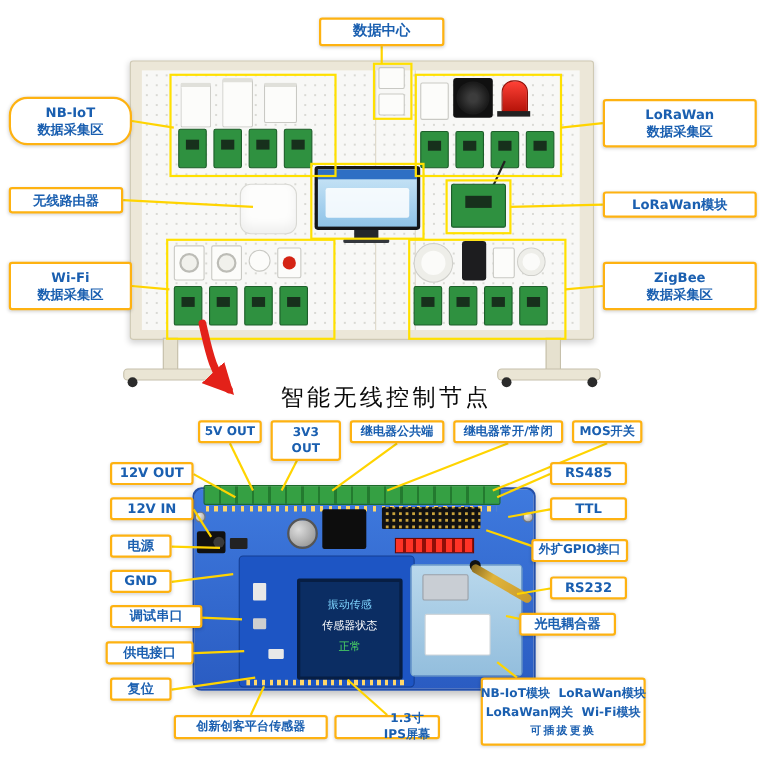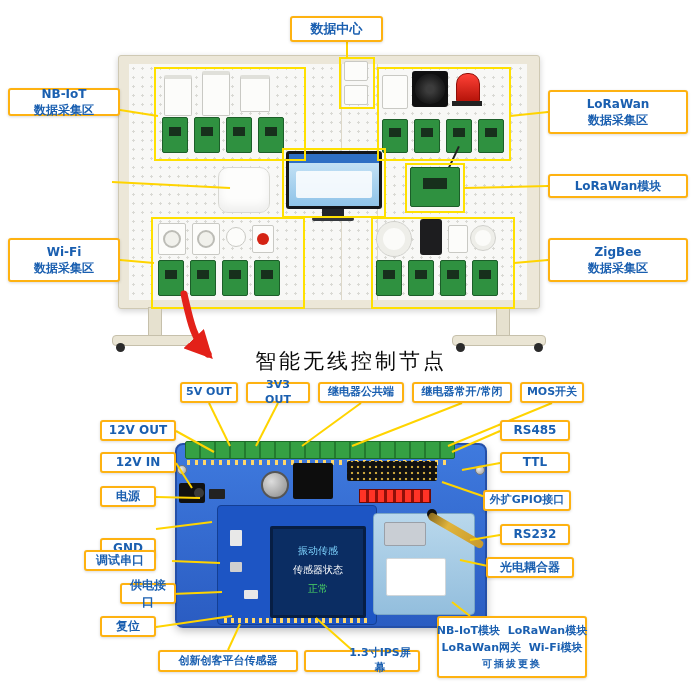--- a/index.html
+++ b/index.html
@@ -215,55 +215,56 @@
       <line x1="497" y1="568" x2="460" y2="560"></line>
 
       <line x1="228" y1="650" x2="240" y2="624"></line>
       <line x1="352" y1="650" x2="316" y2="618"></line>
       <line x1="470" y1="616" x2="452" y2="602"></line>
     </g>
 
     <path d="M184,294 C190,320 193,338 208,354" stroke="#e32119" stroke-width="7" fill="none" stroke-linecap="round" marker-end="url(#ah)"></path>
   </svg>
 
-  <div class="callout" style="left:290px;top:16px;width:93px;height:26px;font-size:13px;">数据中心</div>
-  <div class="callout" style="left:8px;top:88px;width:112px;height:28px;">NB-IoT
-数据采集区</div>
+  <div class="callout" style="left:290px;top:16px;width:114px;height:26px;font-size:13px;">数据中心</div>
+  <div class="callout" style="left:8px;top:88px;width:112px;height:44px;border-radius:17px;">NB-IoT
+数据采集区</div>
+  <div class="callout" style="left:8px;top:170px;width:104px;height:24px;">无线路由器</div>
   <div class="callout" style="left:8px;top:238px;width:112px;height:44px;">Wi-Fi
 数据采集区</div>
   <div class="callout" style="left:548px;top:90px;width:140px;height:44px;">LoRaWan
 数据采集区</div>
   <div class="callout" style="left:548px;top:174px;width:140px;height:24px;">LoRaWan模块</div>
   <div class="callout" style="left:548px;top:238px;width:140px;height:44px;">ZigBee
 数据采集区</div>
 
   <div class="section-title" style="left:255px;top:347px;">智能无线控制节点</div>
 
   <div class="callout small" style="left:180px;top:382px;width:58px;height:21px;">5V OUT</div>
-  <div class="callout small" style="left:246px;top:382px;width:64px;height:21px;">3V3 OUT</div>
+  <div class="callout small" style="left:246px;top:382px;width:64px;height:37px;">3V3 OUT</div>
   <div class="callout small" style="left:318px;top:382px;width:86px;height:21px;">继电器公共端</div>
   <div class="callout small" style="left:412px;top:382px;width:100px;height:21px;">继电器常开/常闭</div>
   <div class="callout small" style="left:520px;top:382px;width:64px;height:21px;">MOS开关</div>
 
   <div class="callout" style="left:100px;top:420px;width:76px;height:21px;">12V OUT</div>
   <div class="callout" style="left:100px;top:452px;width:76px;height:21px;">12V IN</div>
   <div class="callout" style="left:100px;top:486px;width:56px;height:21px;">电源</div>
-  <div class="callout" style="left:100px;top:518px;width:56px;height:21px;margin-top:20px;">GND</div>
-  <div class="callout" style="left:84px;top:550px;width:72px;height:21px;">调试串口</div>
-  <div class="callout" style="left:96px;top:583px;width:56px;height:21px;margin-left:24px;">供电接口</div>
+  <div class="callout" style="left:100px;top:518px;width:56px;height:21px;">GND</div>
+  <div class="callout" style="left:100px;top:550px;width:84px;height:21px;">调试串口</div>
+  <div class="callout" style="left:96px;top:583px;width:80px;height:21px;">供电接口</div>
   <div class="callout" style="left:100px;top:616px;width:56px;height:21px;">复位</div>
 
   <div class="callout" style="left:500px;top:420px;width:70px;height:21px;">RS485</div>
   <div class="callout" style="left:500px;top:452px;width:70px;height:21px;">TTL</div>
   <div class="callout small" style="left:483px;top:490px;width:88px;height:21px;">外扩GPIO接口</div>
   <div class="callout" style="left:500px;top:524px;width:70px;height:21px;">RS232</div>
-  <div class="callout" style="left:486px;top:557px;width:88px;height:21px;">光电耦合器</div>
+  <div class="callout" style="left:472px;top:557px;width:88px;height:21px;">光电耦合器</div>
 
   <div class="callout small" style="left:158px;top:650px;width:140px;height:22px;">创新创客平台传感器</div>
-  <div class="callout small" style="left:304px;top:650px;width:116px;height:22px;padding-left:40px;">1.3寸IPS屏幕</div>
+  <div class="callout small" style="left:304px;top:650px;width:96px;height:22px;padding-left:40px;">1.3寸IPS屏幕</div>
 
   <div class="modules-box" style="left:437px;top:616px;width:150px;height:62px;">
     <span class="modules-small">NB-IoT模块  LoRaWan模块</span>
     <span class="modules-small">LoRaWan网关  Wi-Fi模块</span>
     <span class="modules-big">可插拔更换</span>
   </div>
 
 </div>
 
 </body></html>

